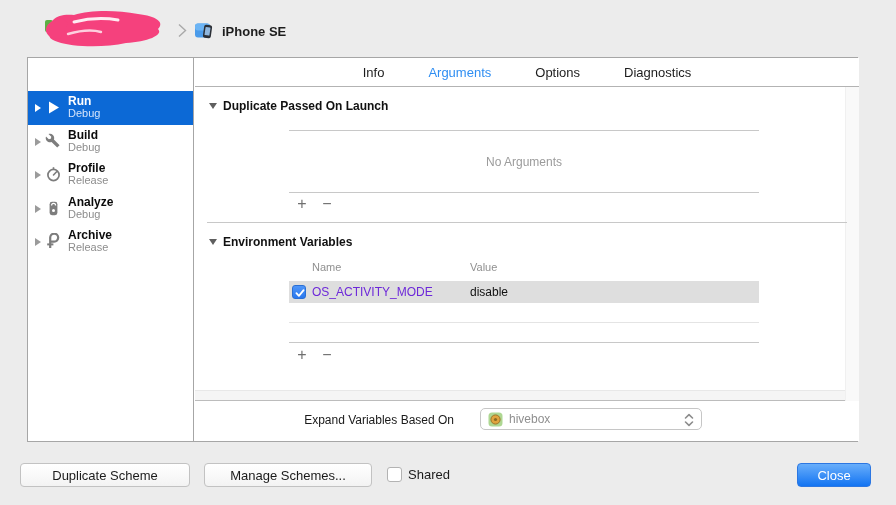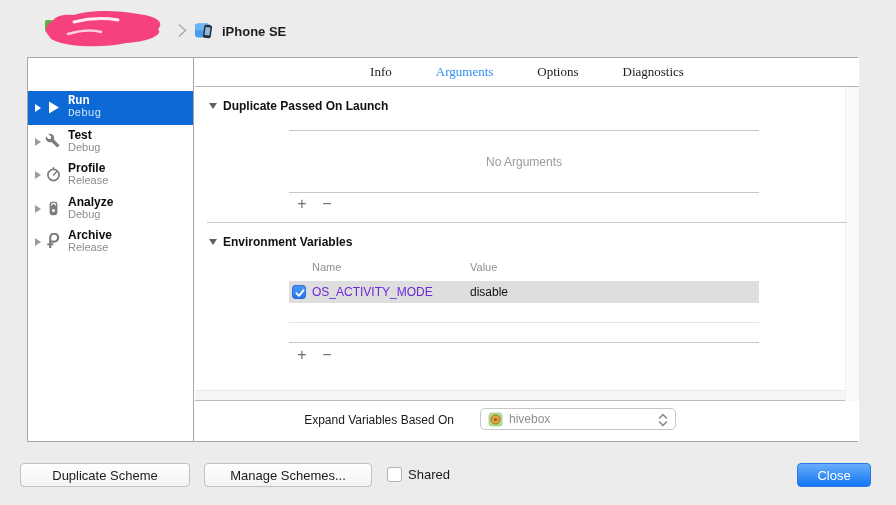--- a/index.html
+++ b/index.html
@@ -33,21 +33,21 @@
   .side-item .t1 { position:absolute; left:40px; top:3px; font-size:12px; font-weight:bold; color:#0b0b0b; line-height:14px; }
   .side-item .t2 { position:absolute; left:40px; top:16px; font-size:11px; color:#8d8d8d; line-height:13px; }
   .side-item.selected { background:#0c69d6; }
   .side-item.selected .t1 { color:#ffffff; }
   .side-item.selected .t2 { color:#d4e4fa; }
   .side-item.selected .disc { border-left-color:#ffffff; }
 
   
   .main { position:absolute; left:167px; top:0; width:664px; height:383px; background:#fff; }
   .tabbar { position:absolute; left:0; top:0; width:100%; height:29px; border-bottom:1px solid #b3b3b3;
-      display:flex; align-items:center; justify-content:center; gap:44px;font-family:Liberation Serif, serif; }
+      display:flex; align-items:center; justify-content:center; gap:44px; }
   .tab { font-size:13px; color:#1c1c1c; cursor:default; }
   .tab.selected { color:#2f8ef2; }
 
   .v-gutter { position:absolute; right:0; top:29px; width:14px; height:314px; background:#f9f9f9; border-left:1px solid #f0f0f0; }
   .hscroll-strip { position:absolute; left:0; top:332px; width:650px; height:11px; background:#f5f5f5; border-bottom:1px solid #bcbcbc; border-top:1px solid #e8e8e8; }
 
   .section-head { position:absolute; left:14px; height:14px; display:flex; align-items:center; }
   .section-head .tri { width:0; height:0; border-left:4.5px solid transparent; border-right:4.5px solid transparent;
       border-top:6px solid #5f5f5f; margin-right:6px; }
   .section-head .stitle { font-size:12px; font-weight:bold; color:#111; }
@@ -64,21 +64,21 @@
 
   .env-row { position:absolute; left:94px; top:223px; width:470px; height:22px; background:#dedede; }
   .env-check { position:absolute; left:3px; top:4px; width:14px; height:14px; background:linear-gradient(#4f96f9,#2a78ee);
       border:1px solid #2a6fd4; border-radius:3px; }
   .env-check svg { position:absolute; left:1px; top:1px; }
   .env-name { position:absolute; left:23px; top:4px; font-size:12px; color:#6d28d9; }
   .env-value { position:absolute; left:181px; top:4px; font-size:12px; color:#111; }
 
   .bottom-bar { position:absolute; left:0; top:343px; width:650px; height:40px; background:#fff; }
   .expand-label { position:absolute; right:391px; top:12px; font-size:12px; color:#1a1a1a; white-space:nowrap; }
-  .popup { position:absolute; left:285px; top:7px; width:196px; height:22px; background:#fff;
+  .popup { position:absolute; left:285px; top:7px; width:222px; height:22px; background:#fff;
       border:1px solid #c6c6c6; border-radius:5px; }
   .popup .app-icon { position:absolute; left:7px; top:3px; width:15px; height:15px; }
   .popup .pop-text { position:absolute; left:28px; top:3px; font-size:12px; color:#8f8f8f; }
   .popup .stepper { position:absolute; right:5px; top:3px; width:14px; height:16px; }
 
   
   .btn { position:absolute; top:463px; height:24px; background:linear-gradient(#ffffff,#f3f3f3);
       border:1px solid #c2c2c2; border-radius:4px; font-size:13px; color:#1b1b1b;
       display:flex; align-items:center; justify-content:center; cursor:default; }
   .btn-duplicate { left:20px; width:170px; }
@@ -112,35 +112,35 @@
       <rect x="11" y="5.2" width="5" height="8.2" rx="0.6" transform="rotate(8 13.5 9.3)" fill="#8fb6dd"></rect>
     </svg>
     <div class="device-label">iPhone SE</div>
   </div>
 
   <div class="panel">
 
     <div class="sidebar">
 
 
-      <div class="side-item selected" style="top:33px;height:34px;font-family:Liberation Mono, monospace;">
+      <div class="side-item selected" style="top:33px;height:34px;">
         <span class="disc"></span>
         <svg class="sicon" viewBox="0 0 17 17">
           <polygon points="4,2.5 14,8.5 4,14.5" fill="#ffffff"></polygon>
         </svg>
         <div class="t1">Run</div>
         <div class="t2">Debug</div>
       </div>
 
       <div class="side-item" style="top:67px;">
         <span class="disc"></span>
         <svg class="sicon" viewBox="0 0 17 17">
           <path fill="#7d7d7d" d="M14.6,12.2 L8.9,6.5 C9.5,4.9 9.2,3.1 7.9,1.9 C6.7,0.7 5,0.4 3.5,1 L6.3,3.8 L5.8,5.8 L3.8,6.3 L1,3.5 C0.4,5 0.7,6.7 1.9,7.9 C3.1,9.2 4.9,9.5 6.5,8.9 L12.2,14.6 Z"></path>
         </svg>
-        <div class="t1">Test</div>
+        <div class="t1">Build</div>
         <div class="t2">Debug</div>
       </div>
 
       <div class="side-item" style="top:100px;">
         <span class="disc"></span>
         <svg class="sicon" viewBox="0 0 17 17">
           <circle cx="8.5" cy="9" r="5.6" fill="none" stroke="#7d7d7d" stroke-width="1.7"></circle>
           <line x1="8.5" y1="9" x2="11.6" y2="5.8" stroke="#7d7d7d" stroke-width="1.6" stroke-linecap="round"></line>
           <line x1="8.5" y1="1.2" x2="8.5" y2="3.2" stroke="#7d7d7d" stroke-width="1.6"></line>
         </svg>

